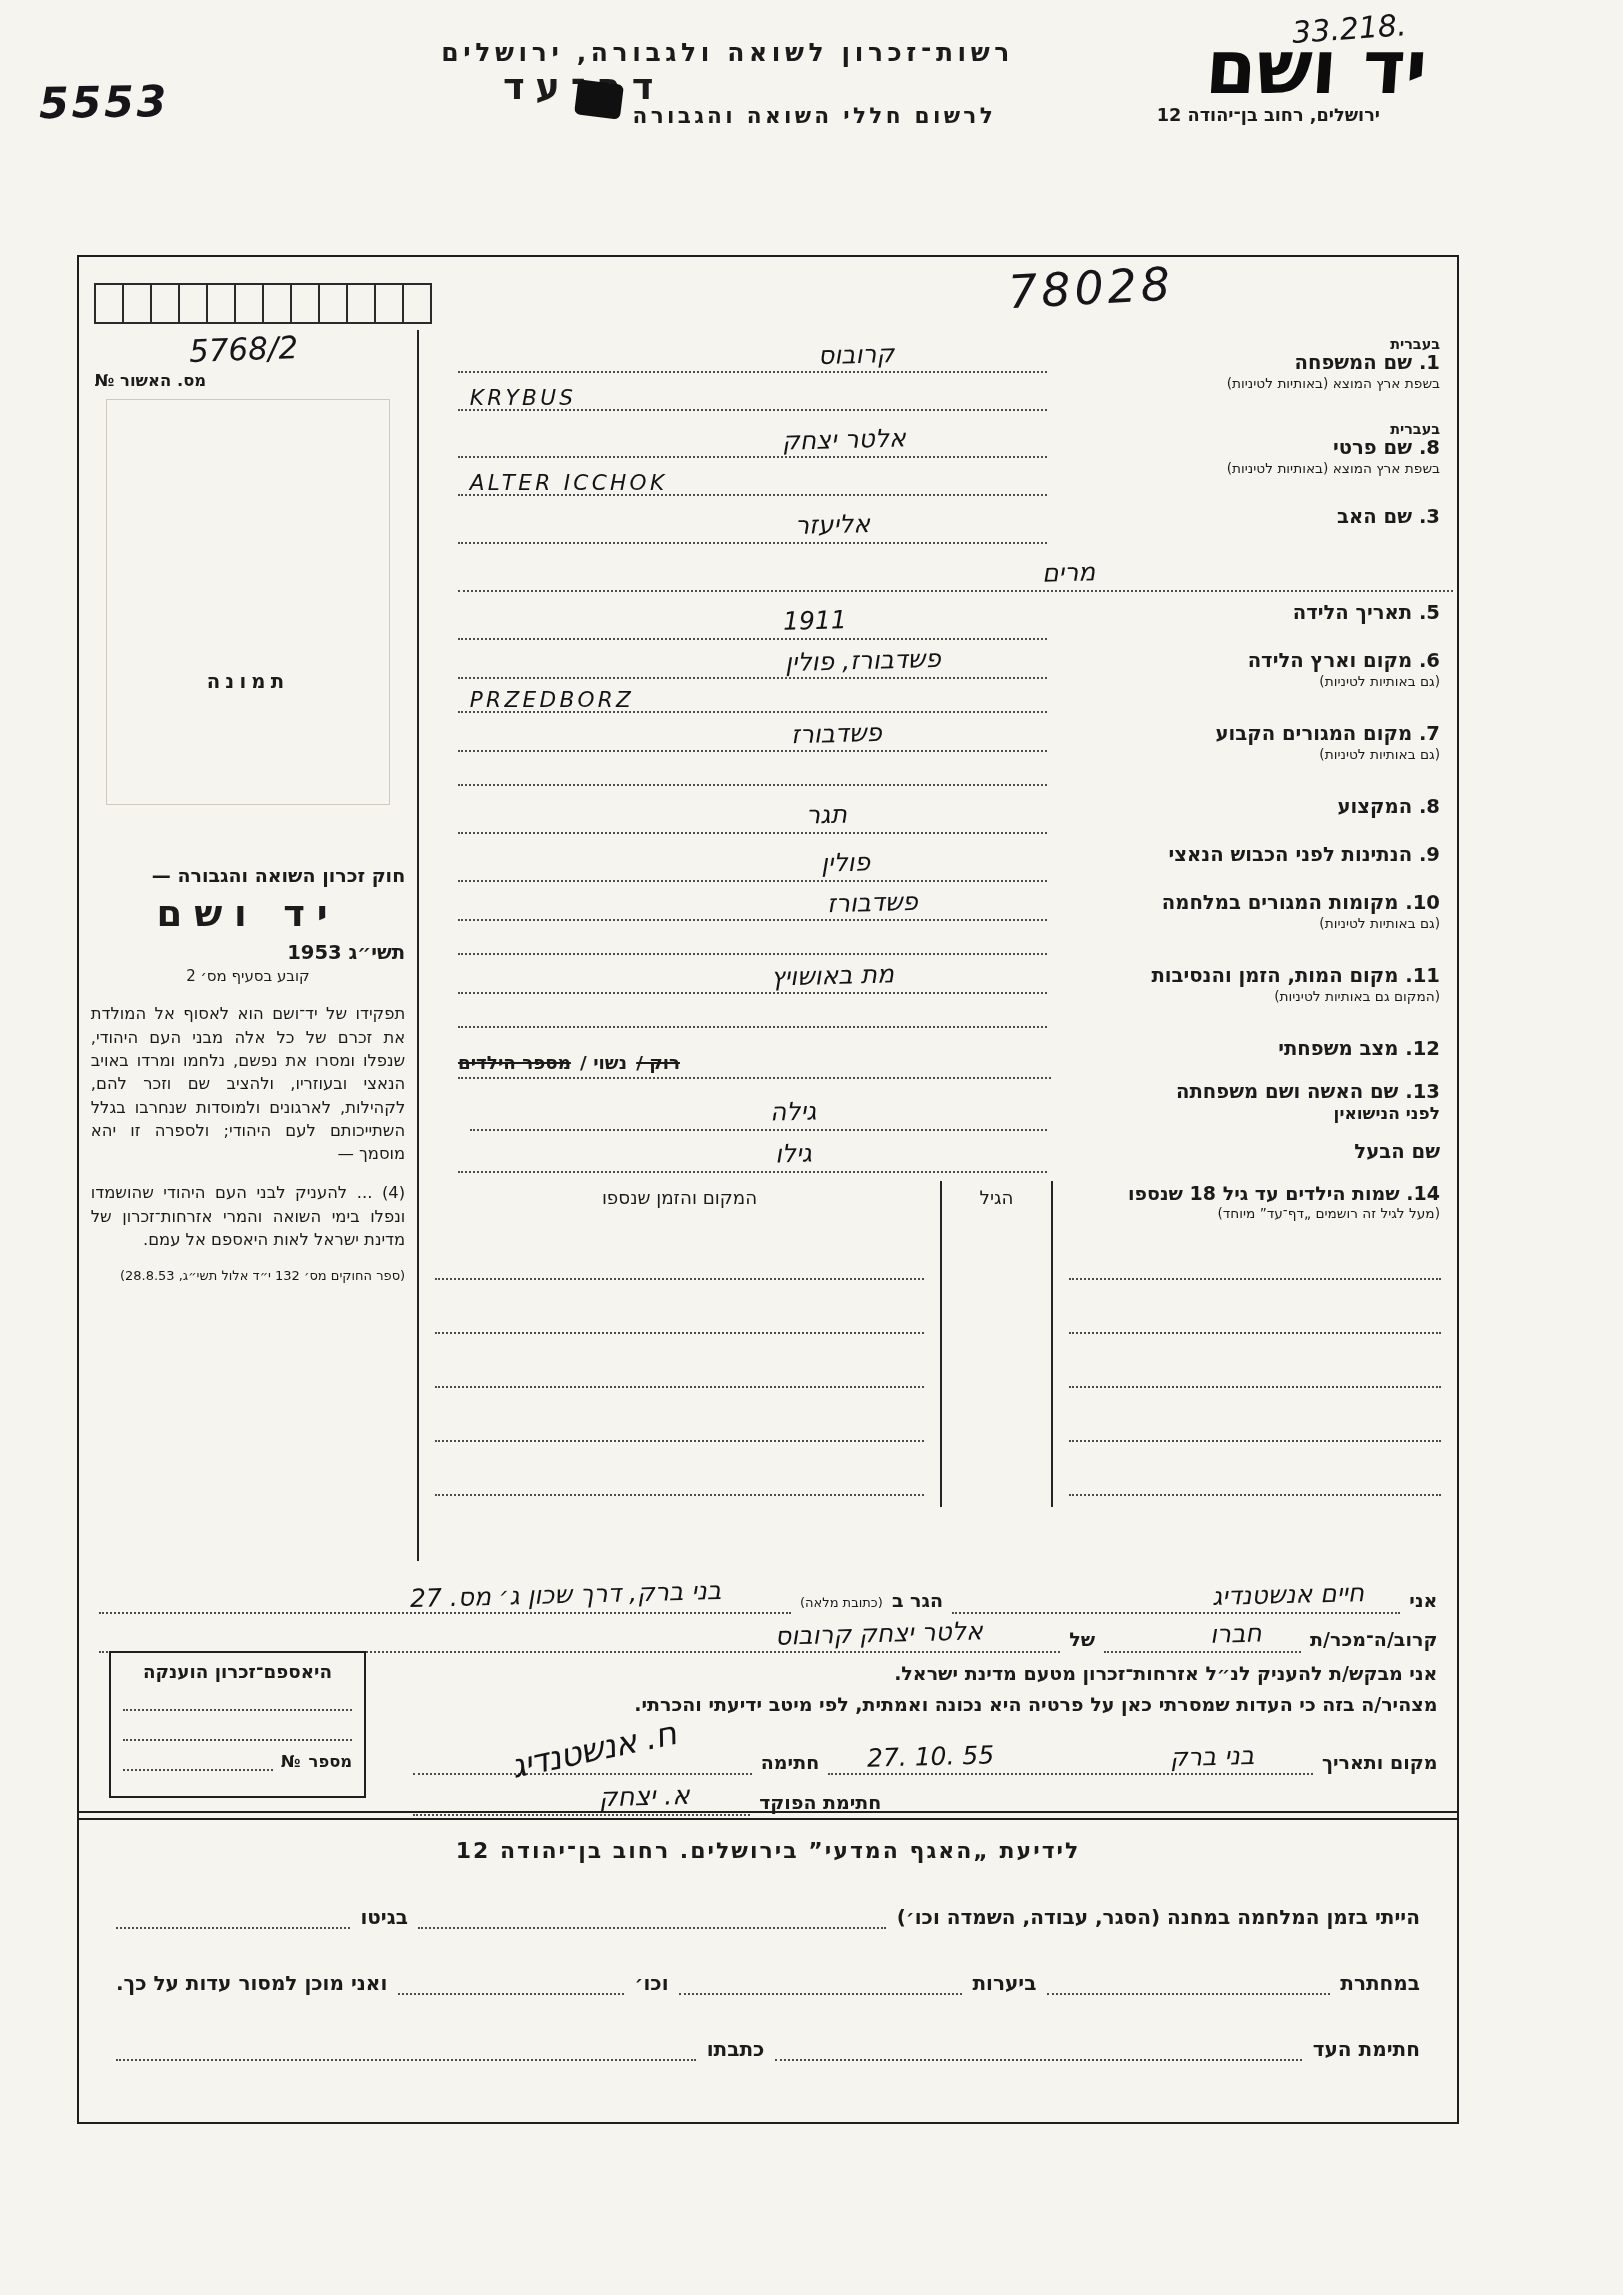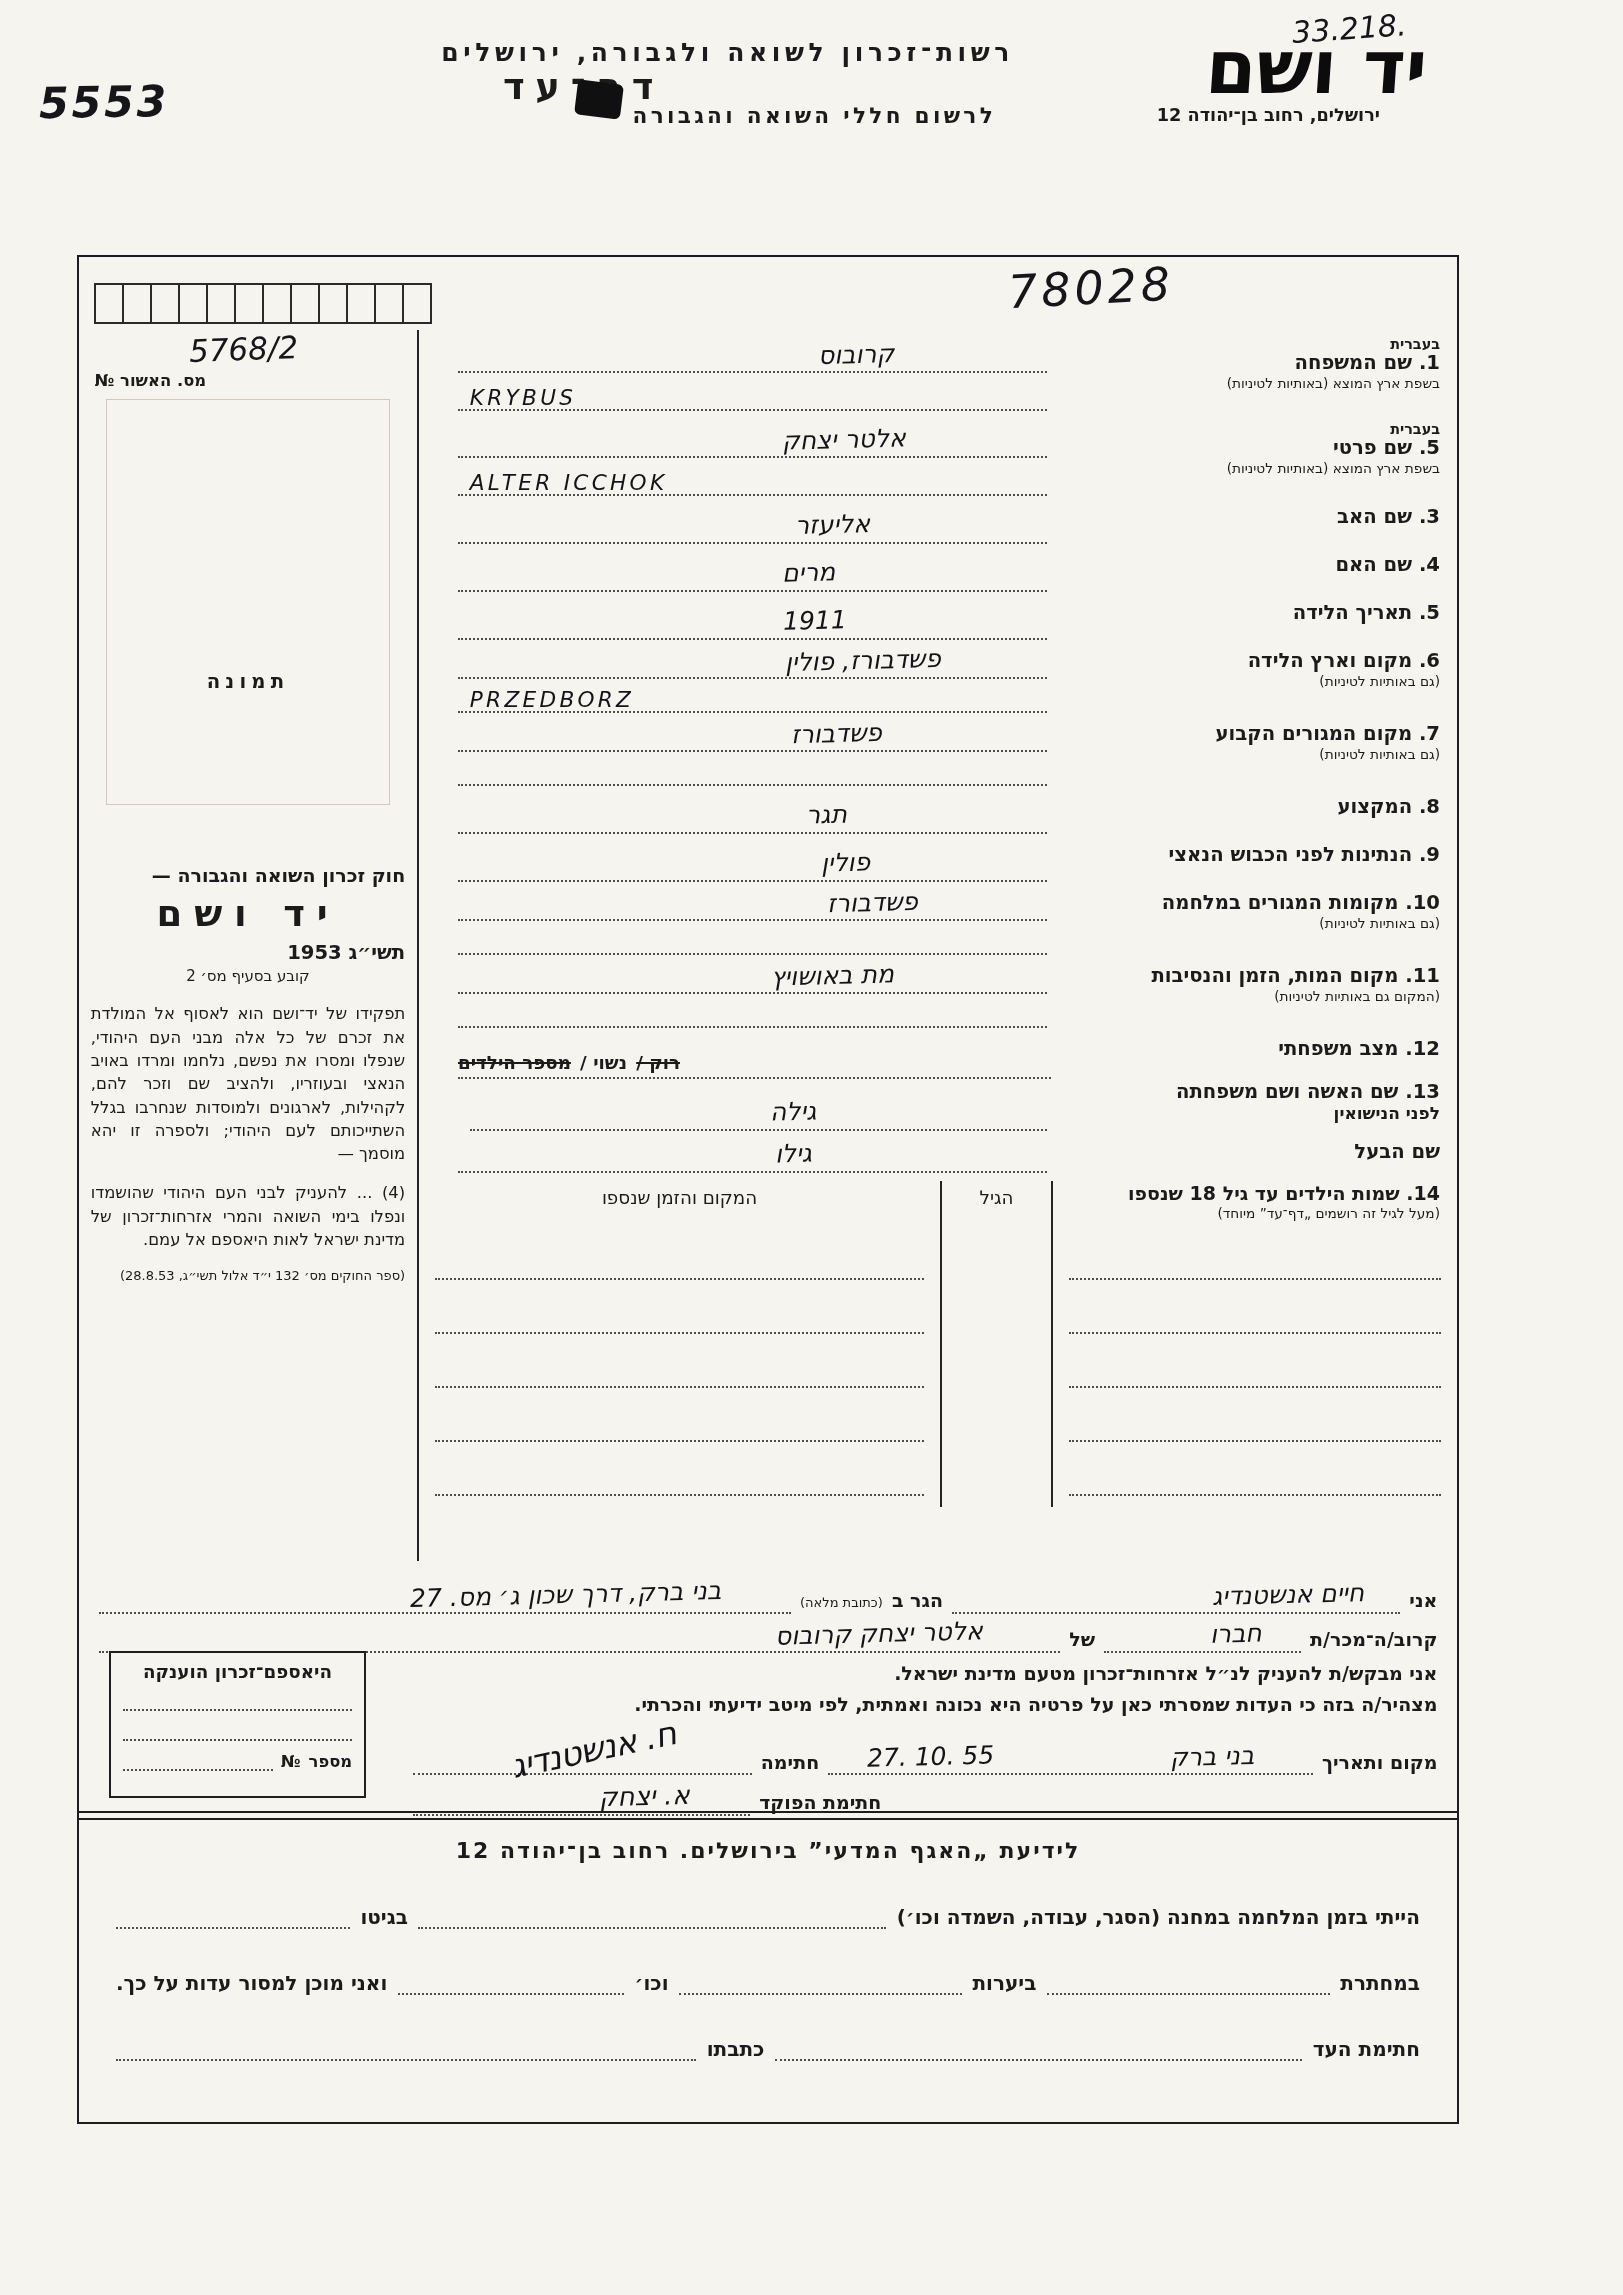--- a/index.html
+++ b/index.html
@@ -175,21 +175,21 @@
             </div>
             <div class="aline">
               <span class="hwla" data-bind="fields.0.latin">KRYBUS</span>
             </div>
           </div>
         </div>
 
         <div class="frow h130">
           <div class="flabel">
             <div class="ftop" data-bind="fields.1.top">בעברית</div>
-            <div class="fmain" data-bind="fields.1.label">5. שם פרטי</div>
+            <div class="fmain" data-bind="fields.1.label">8. שם פרטי</div>
             <div class="fsub" data-bind="fields.1.sub">בשפת ארץ המוצא (באותיות לטיניות)</div>
           </div>
           <div class="fans">
             <div class="aline">
               <span class="hwv" style="right:24%" data-bind="fields.1.hebrew">אלטר יצחק</span>
             </div>
             <div class="aline">
               <span class="hwla" data-bind="fields.1.latin">ALTER ICCHOK</span>
             </div>
           </div>
@@ -200,23 +200,20 @@
               <div class="fmain" data-bind="fields.2.label">3. שם האב</div>
             </div>
           <div class="fans">
               <div class="aline" style="height:26px">
             <span class="hwv" style="right:30%" data-bind="fields.2.hebrew">אליעזר</span>
           </div>
             </div>
         </div>
 
         <div class="frow h72">
-          <div class="flabel">
-              <div class="fmain" data-bind="fields.3.label">4. שם האם</div>
-            </div>
           <div class="fans">
               <div class="aline" style="height:26px">
             <span class="hwv" style="right:36%" data-bind="fields.3.hebrew">מרים</span>
           </div>
             </div>
         </div>
 
         <div class="frow h72">
           <div class="flabel">
               <div class="fmain" data-bind="fields.4.label">5. תאריך הלידה</div>

